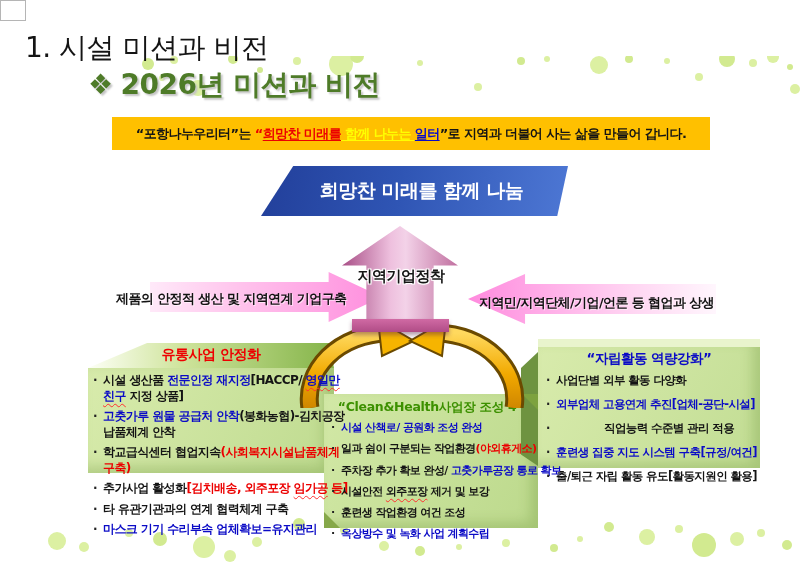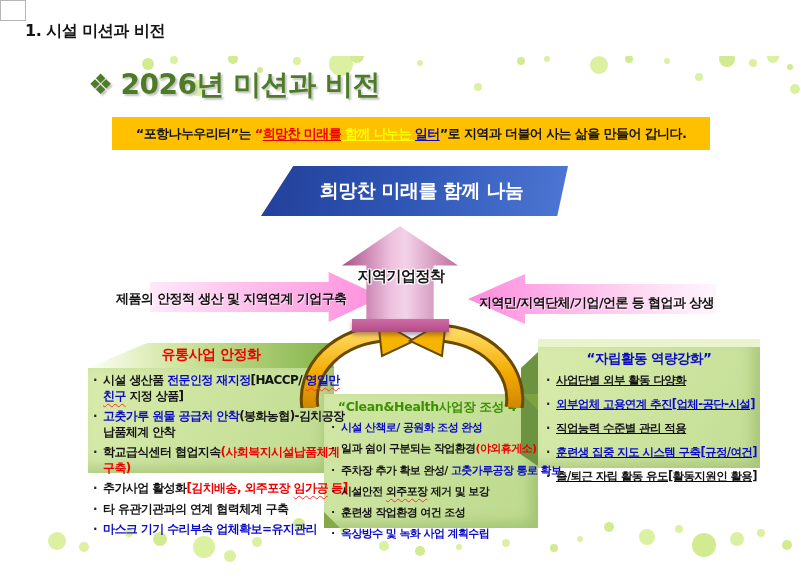--- a/index.html
+++ b/index.html
@@ -3,21 +3,21 @@
 <meta charset="utf-8">
 <style>
   html,body{margin:0;padding:0;background:#fff;}
   .slide{position:relative;width:801px;height:584px;background:#ffffff;overflow:hidden;
          font-family:"DejaVu Sans","Liberation Sans",sans-serif;}
 
   
   .corner-box{position:absolute;left:0;top:0;width:24px;height:19px;background:#fff;border:1px solid #b5b5b5;}
 
   
-  .page-title{position:absolute;left:25px;top:10px;font-size:16px;font-weight:bold;color:#141414;letter-spacing:-0.5px;}
+  .page-title{position:absolute;left:25px;top:10px;font-size:28px;font-weight:normal;color:#141414;letter-spacing:-0.5px;}
 
   
   .dots{position:absolute;left:0;top:56px;width:801px;height:514px;overflow:hidden;pointer-events:none;}
   .dot{position:absolute;border-radius:50%;}
 
   
   .subtitle{position:absolute;left:88px;top:66px;font-size:28px;font-weight:bold;color:#4e7b28;
             text-shadow:2px 2px 2px #c4c4c4;letter-spacing:-0.5px;}
   .subtitle .marker{margin-right:8px;}
 
@@ -93,21 +93,21 @@
       font-size:13.5px;font-weight:bold;letter-spacing:-0.5px;}
 
   
   ul.box-list{position:absolute;margin:0;padding:0;list-style:none;z-index:5;font-weight:bold;}
   ul.box-list li{position:relative;padding-left:11px;letter-spacing:-0.6px;}
   ul.box-list li::before{content:"\00B7";position:absolute;left:1px;top:0;color:#222;font-weight:900;}
   .list-left{left:92px;top:372px;width:256px;font-size:12px;line-height:1.34;}
   .list-left li{margin-bottom:4px;}
   .list-center{left:330px;top:421px;width:206px;font-size:11px;line-height:1.3;}
   .list-center li{margin-bottom:7px;white-space:nowrap;}
-  .list-right{left:545px;top:373px;width:220px;font-size:11.5px;line-height:1.3;text-decoration:underline;}
+  .list-right{left:545px;top:373px;width:220px;font-size:11.5px;line-height:1.3;}
   .list-right li{margin-bottom:9px;white-space:nowrap;}
 
   .sp{text-decoration-line:underline;text-decoration-style:wavy;text-decoration-color:#ff3030;
       text-decoration-thickness:1px;text-underline-offset:3px;}
 </style>
 </head>
 <body>
 
 <div class="slide">
 
@@ -227,18 +227,18 @@
       <li><span style="color: rgb(11, 11, 198);">옥상방수 및 녹화 사업 계획수립</span></li>
     </ul>
 
   <div class="bevel-right"></div>
   <div class="lid-right"></div>
   <div class="face-right"></div>
   <div class="title-right box-title-slot" style="color: rgb(11, 11, 198);">“자립활동 역량강화”</div>
   <ul class="box-list list-right">
       <li><span style="color: rgb(20, 20, 20);">사업단별 외부 활동 다양화</span></li>
       <li><span style="color: rgb(11, 11, 198);">외부업체 고용연계 추진[업체-공단-시설]</span></li>
-      <li><span style="color: rgb(20, 20, 20);">직업능력 수준별 관리 적용</span></li>
+      <li><span style="color: rgb(20, 20, 20); margin-left: 48px;">직업능력 수준별 관리 적용</span></li>
       <li><span style="color: rgb(11, 11, 198);">훈련생 집중 지도 시스템 구축[규정/여건]</span></li>
       <li><span style="color: rgb(20, 20, 20);">출/퇴근 자립 활동 유도[활동지원인 활용]</span></li>
     </ul>
 
 </div>
 
 </body></html>

